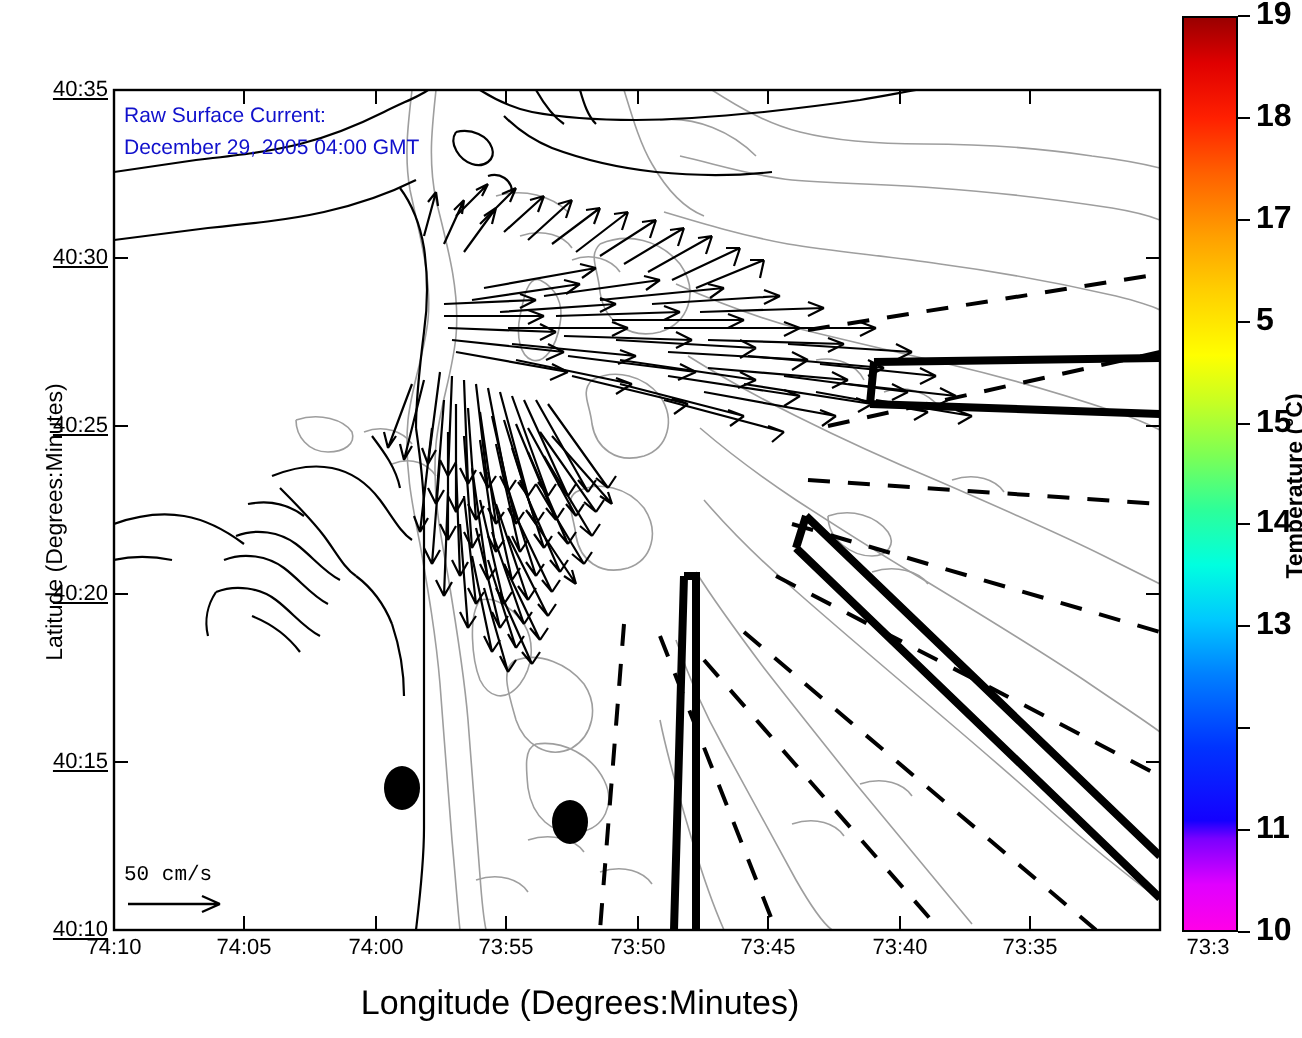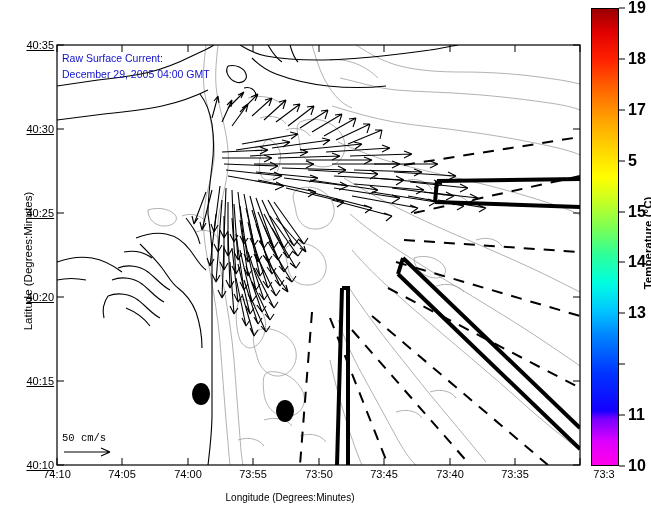--- a/index.html
+++ b/index.html
@@ -74,21 +74,21 @@
     left: 628px;
     font-weight: bold;
     font-size: 16px;
   }
   .xlabel {
     position: absolute;
     top: 492px;
     left: 0;
     width: 580px;
     text-align: center;
-    font-size: 10px;
+    font-size: 17px;
     color: #000;
     font-family: "Liberation Sans", sans-serif;
   }
   .ylabel {
     position: absolute;
     left: -92px;
     top: 255px;
     width: 240px;
     text-align: center;
     font-size: 11.5px;

